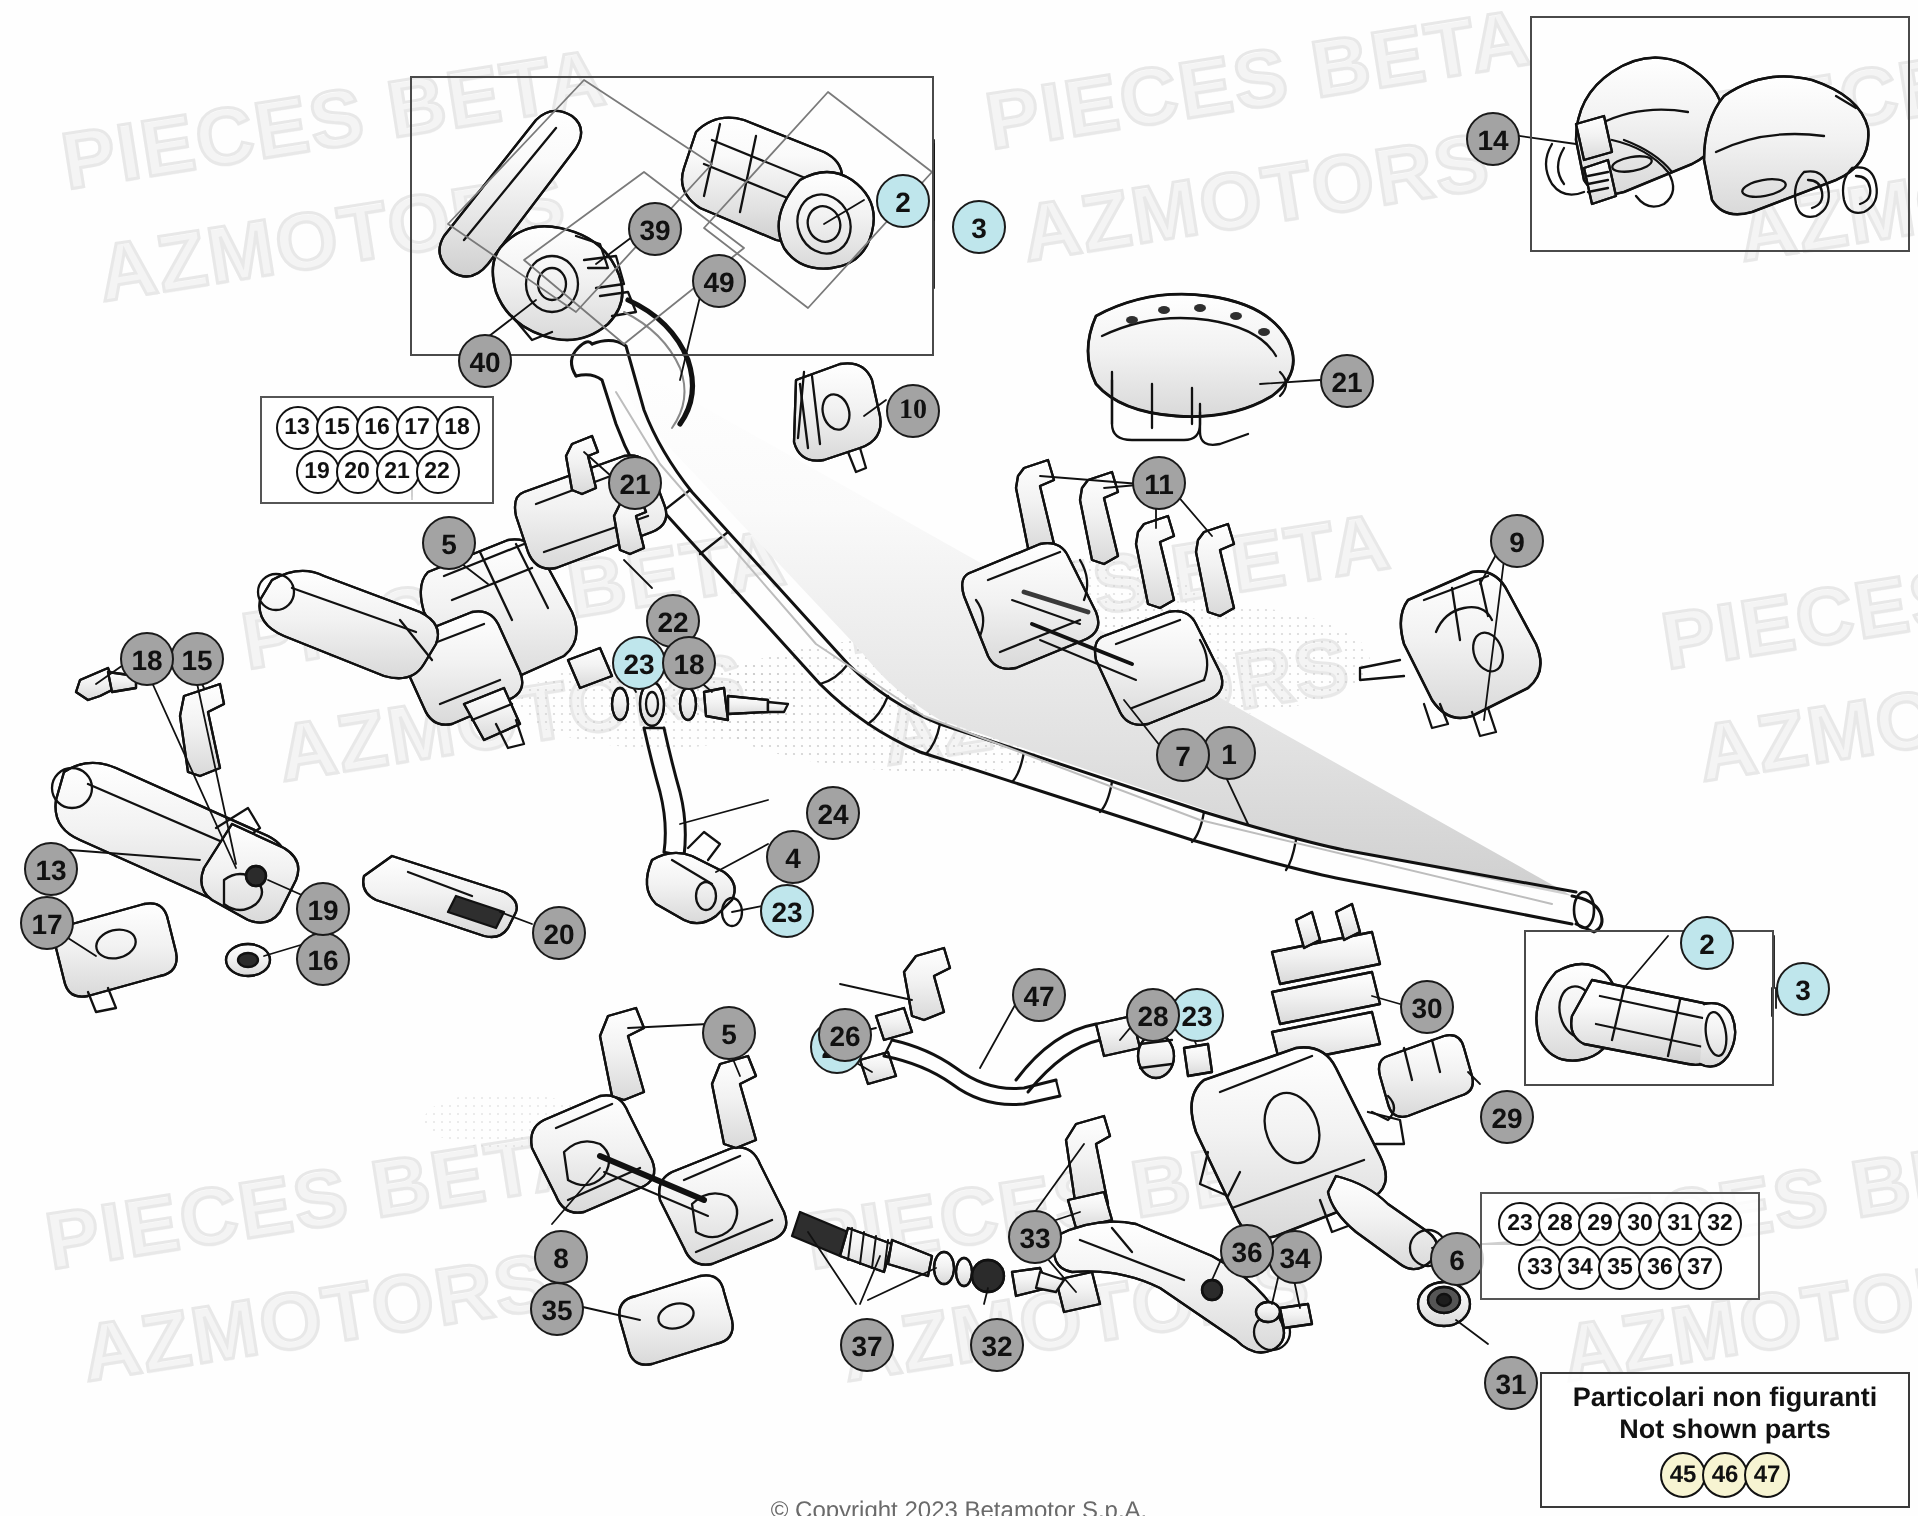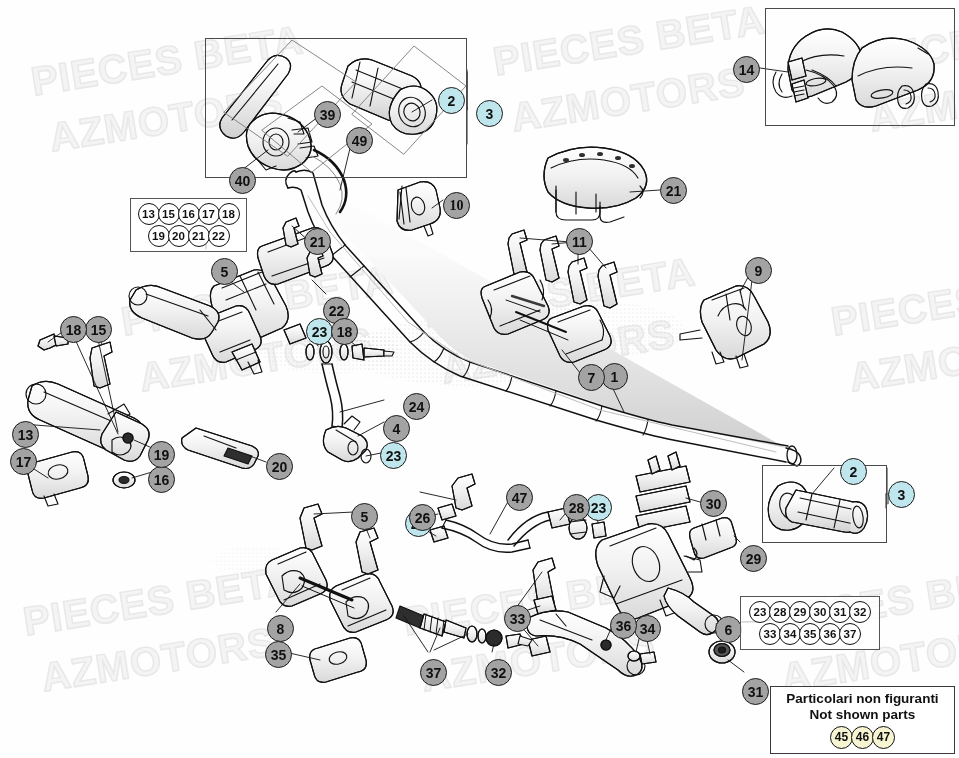--- a/index.html
+++ b/index.html
@@ -955,14 +955,15 @@
       <div class="cal " style="left: 634px; top: 615px;">34</div>
       <div class="cal " style="left: 265px; top: 641px;">35</div>
       <div class="cal " style="left: 610px; top: 612px;">36</div>
       <div class="cal " style="left: 420px; top: 659px;">37</div>
       <div class="cal " style="left: 346px; top: 127px;">49</div>
       <div class="cal " style="left: 314px; top: 101px;">39</div>
       <div class="cal " style="left: 229px; top: 167px;">40</div>
       <div class="cal " style="left: 660px; top: 177px;">21</div>
     </div>
 
+  <div id="footer">© Copyright 2023 Betamotor S.p.A.</div>
 
 </div>
 
 </body></html>

